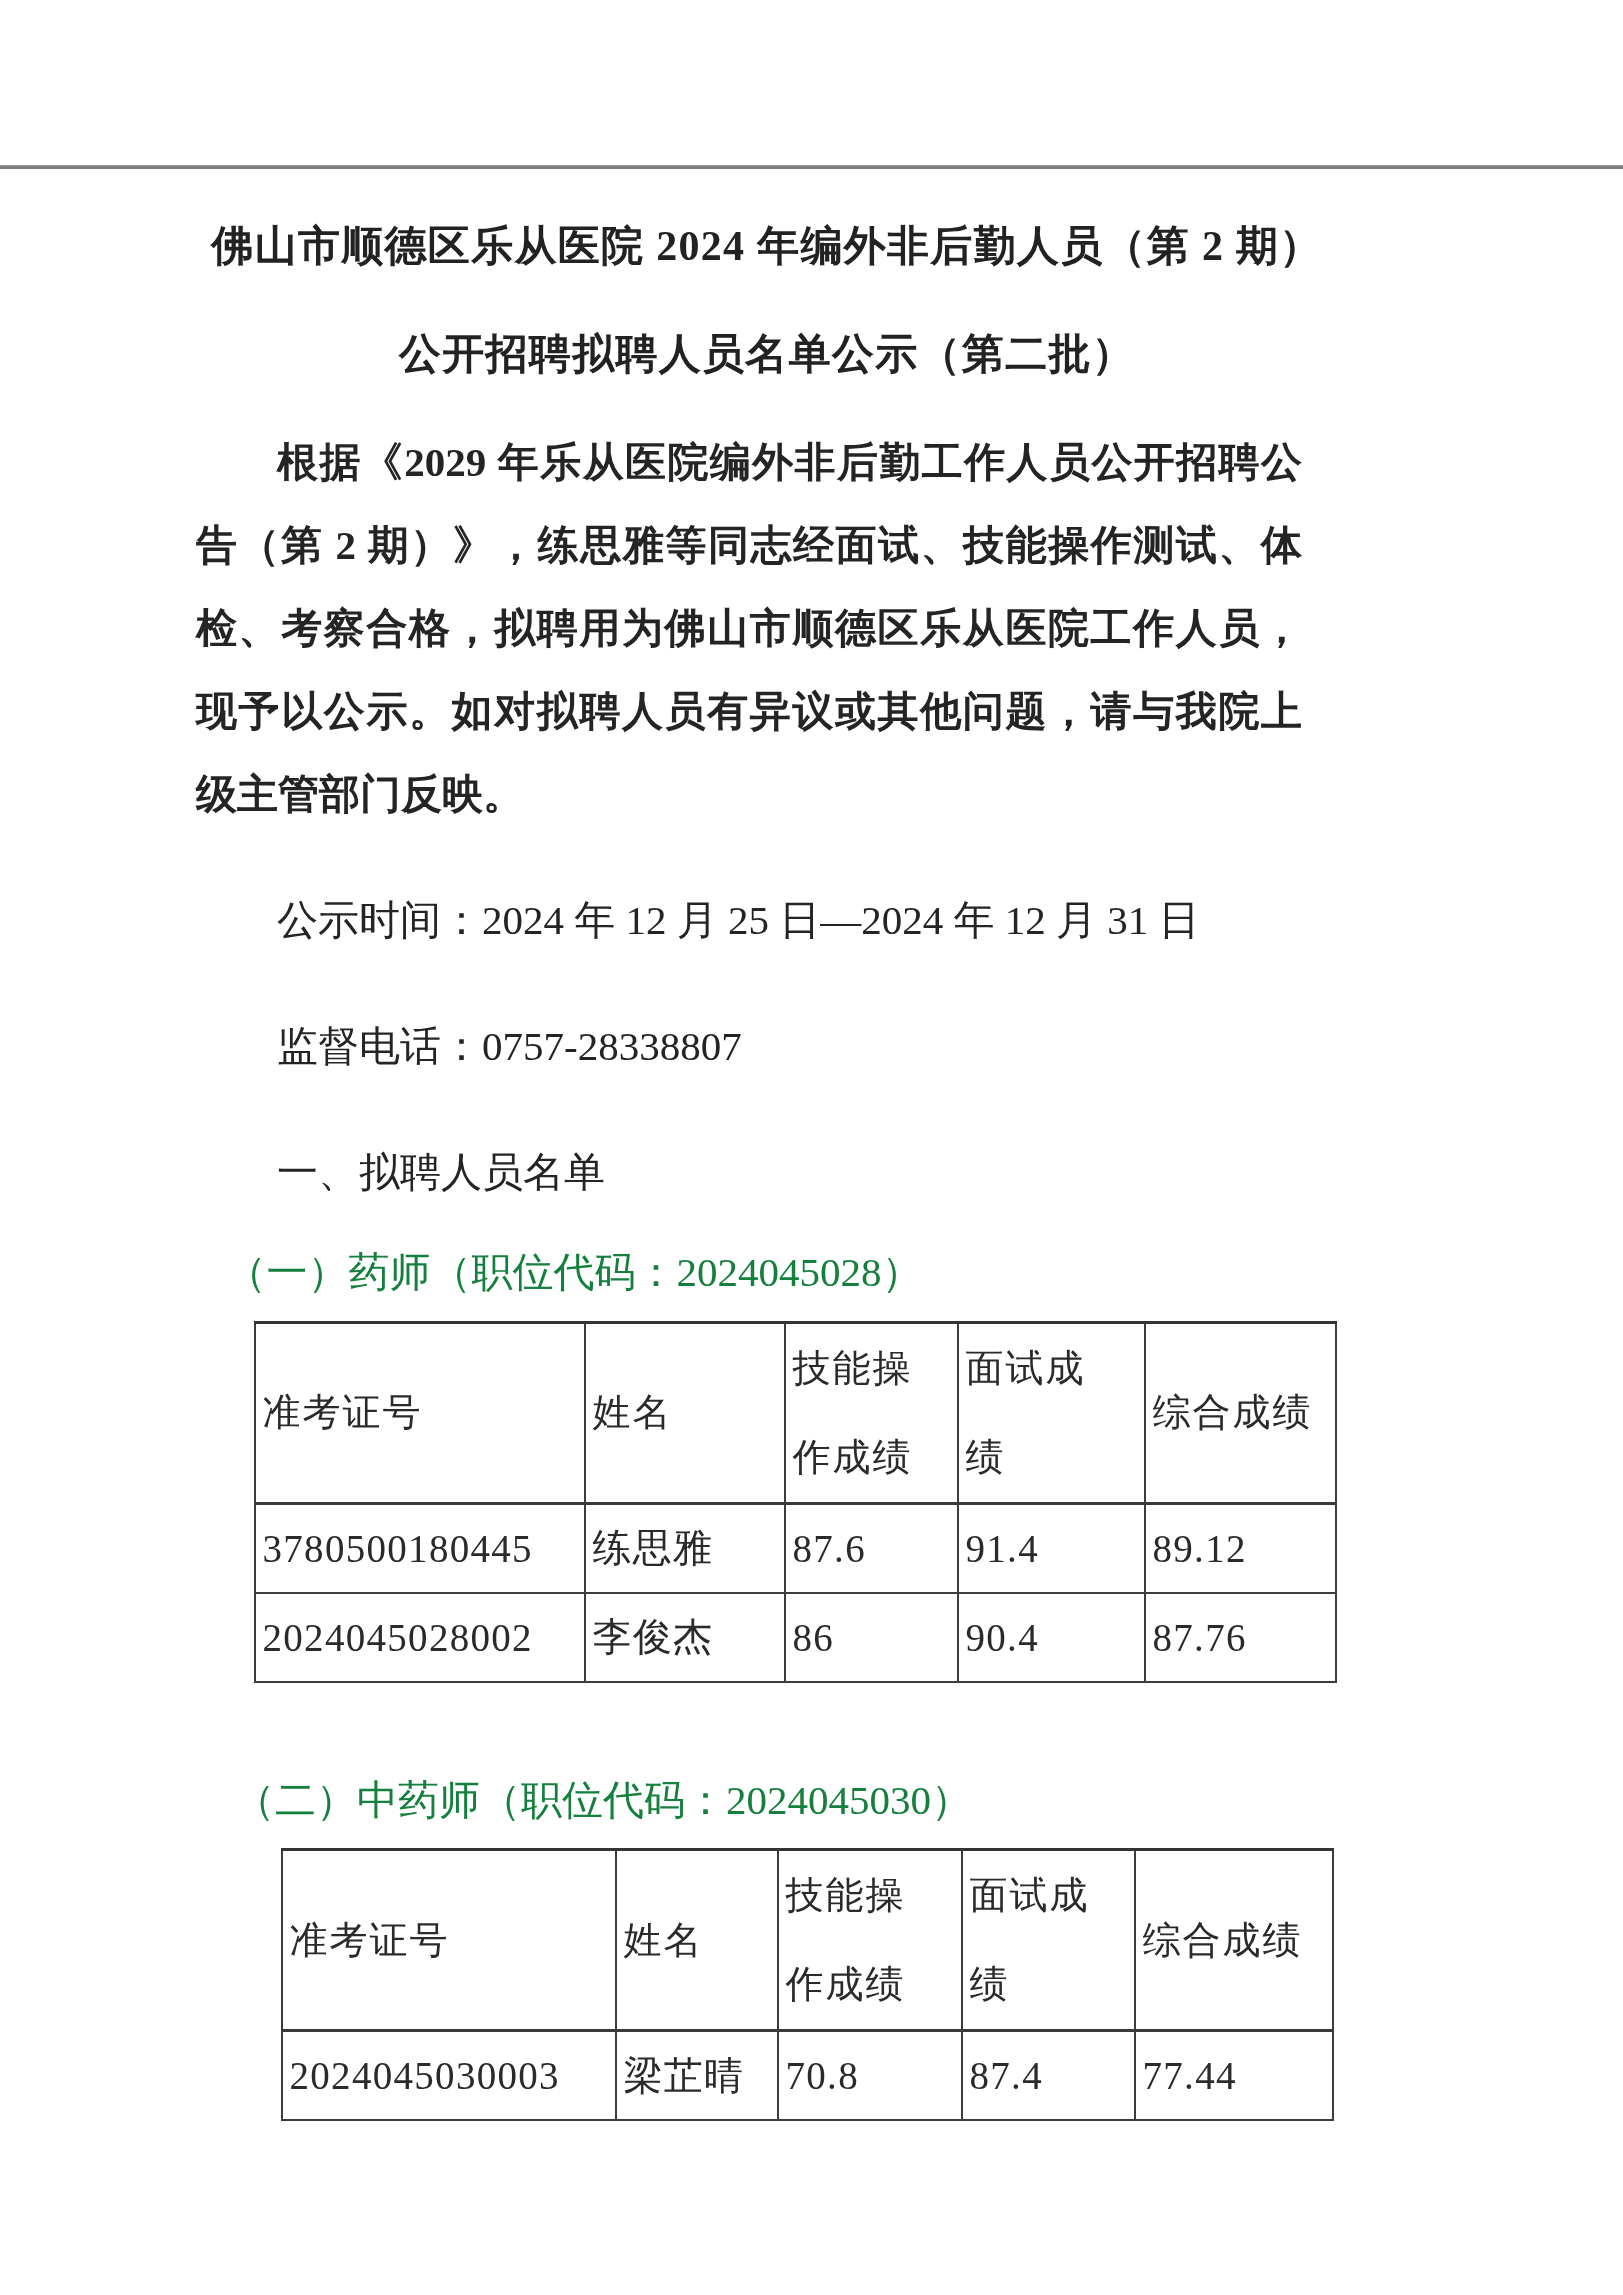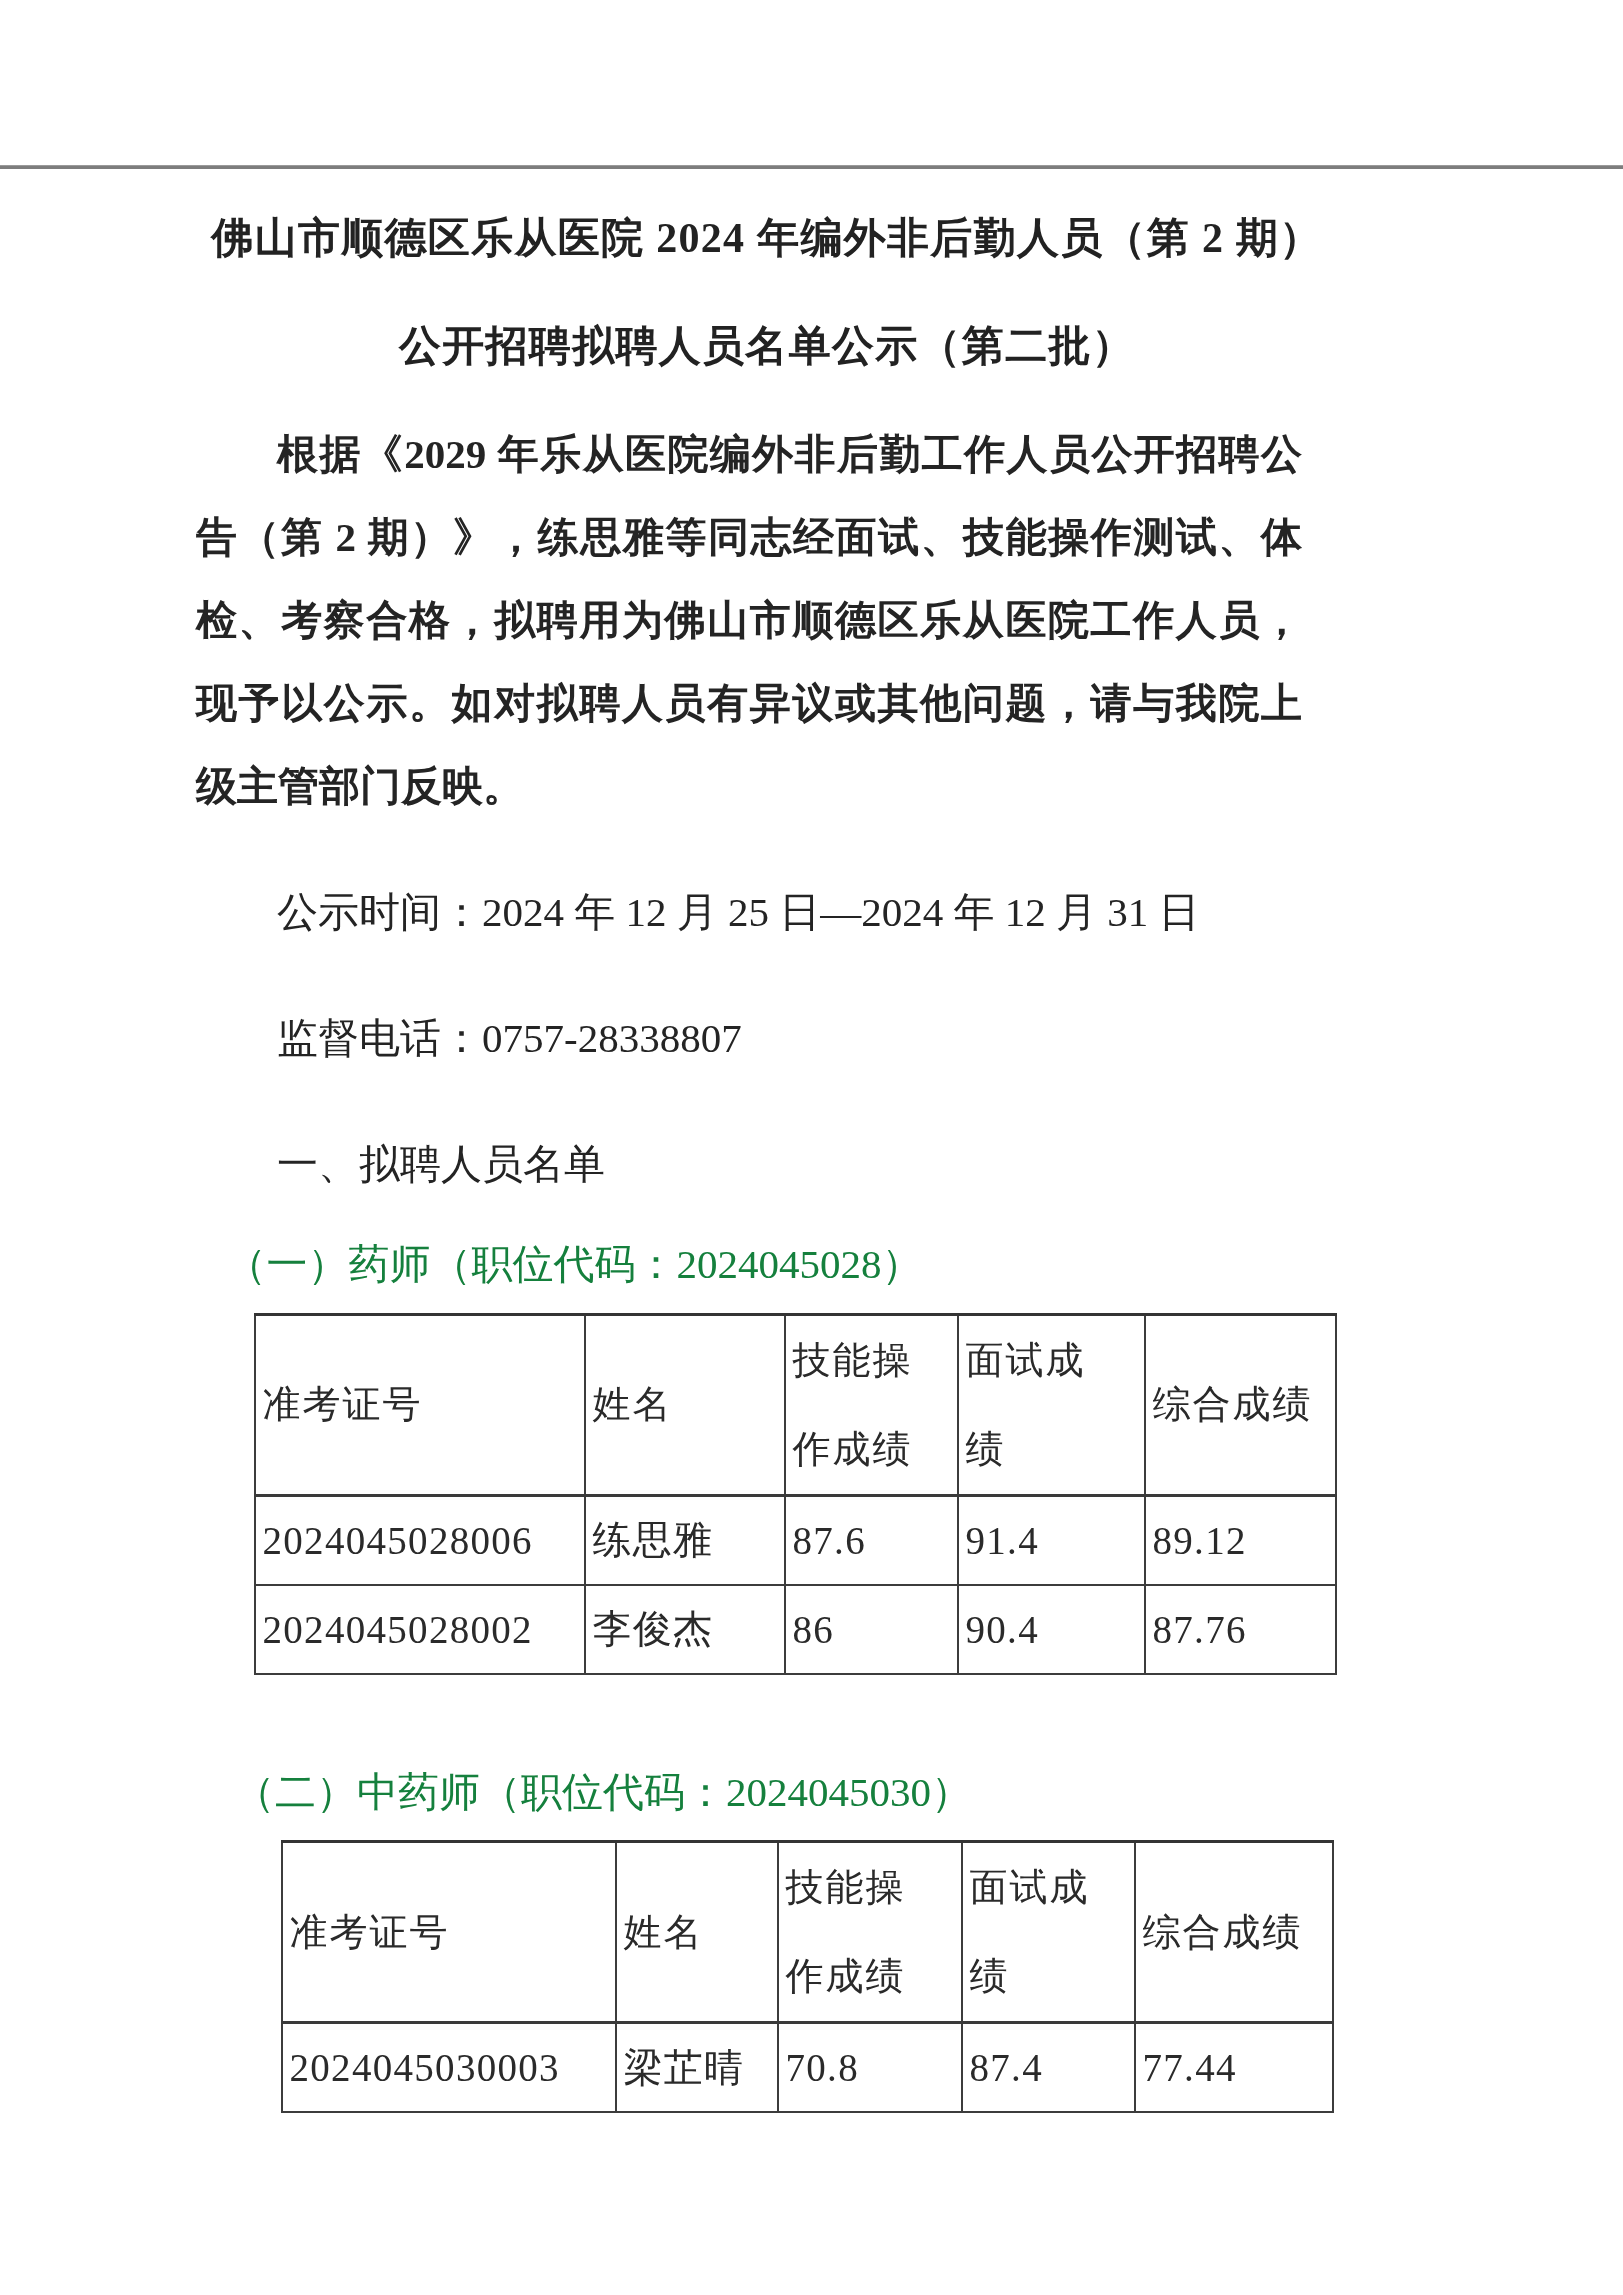--- a/index.html
+++ b/index.html
@@ -17,21 +17,21 @@
     top: 165px;
     left: 0;
     width: 1623px;
     height: 3.3px;
     background: #7d7d7d;
     border-top: 0.7px solid #9a9a9a;
   }
   .doc {
     position: absolute;
     left: 196px;
-    top: 184px;
+    top: 192px;
     width: 1142px;
   }
   .title {
     margin: 0;
     font-size: 42px;
     font-weight: 700;
     line-height: 108px;
     letter-spacing: 1.3px;
     text-align: center;
     color: #222;
@@ -145,21 +145,21 @@
           <th>姓名</th>
           <th>技能操
 作成绩</th>
           <th>面试成
 绩</th>
           <th>综合成绩</th>
         </tr>
       </thead>
       <tbody>
         <tr>
-          <td>2024045028006</td>
+          <td>3780500180445</td>
           <td>练思雅</td>
           <td>87.6</td>
           <td>91.4</td>
           <td>89.12</td>
         </tr>
         <tr>
           <td>2024045028002</td>
           <td>李俊杰</td>
           <td>86</td>
           <td>90.4</td>

